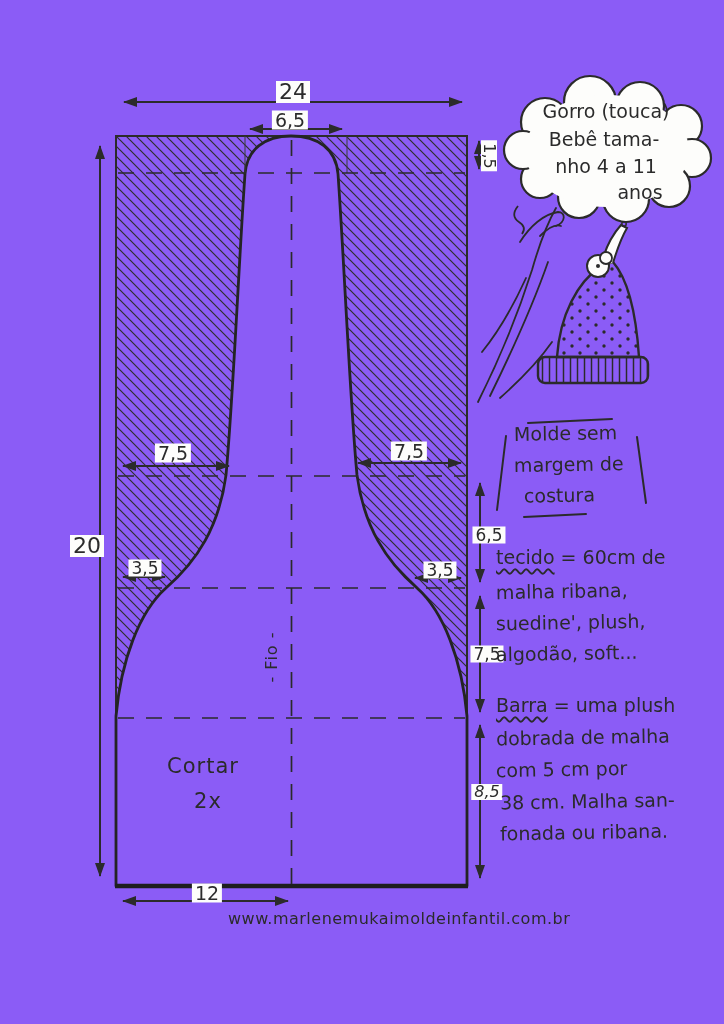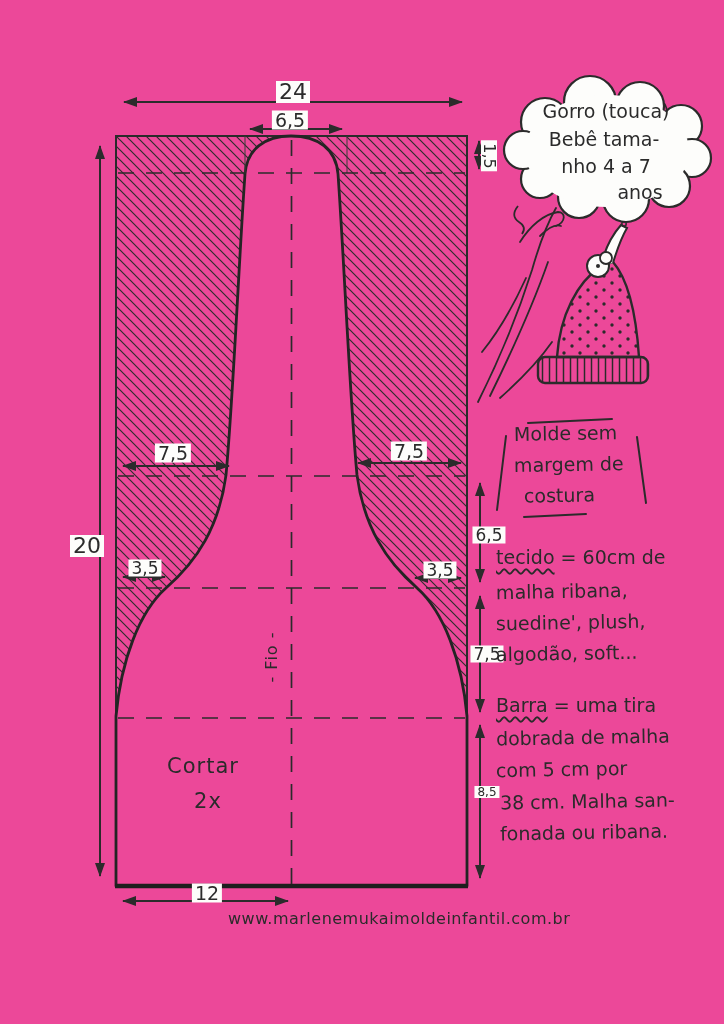--- a/index.html
+++ b/index.html
@@ -1,18 +1,18 @@
 <!DOCTYPE html>
 <html><head>
 <meta charset="utf-8">
 <style>
   html,body{margin:0;padding:0;background:#e8e8e6;}
   .page{
     position:relative;width:724px;height:1024px;margin:0 auto;
-    background:#ec4899;overflow:hidden;
+    background:#8b5cf6;overflow:hidden;
     font-family:"DejaVu Sans",sans-serif;color:#2b2b2b;
   }
   .page svg{position:absolute;left:0;top:0;}
   .lbl{
     position:absolute;transform:translate(-50%,-50%);
     background:#fdfdfb;padding:0 3px;white-space:nowrap;
     font-size:19px;line-height:1;
   }
   .lbl.rot90{transform:translate(-50%,-50%) rotate(90deg);}
   .lbl.rotm90{transform:translate(-50%,-50%) rotate(-90deg);background:transparent;}
@@ -144,42 +144,42 @@
   <span class="lbl big" style="left:293px;top:92px;">24</span>
   <span class="lbl" style="left:290px;top:120px;">6,5</span>
   <span class="lbl big" style="left:87px;top:546px;">20</span>
   <span class="lbl rot90" style="left:489px;top:156px;font-size:16px;">1,5</span>
   <span class="lbl" style="left:173px;top:453px;">7,5</span>
   <span class="lbl" style="left:409px;top:451px;">7,5</span>
   <span class="lbl" style="left:145px;top:568px;font-size:17px;">3,5</span>
   <span class="lbl" style="left:440px;top:570px;font-size:17px;">3,5</span>
   <span class="lbl" style="left:489px;top:535px;font-size:17px;">6,5</span>
   <span class="lbl" style="left:487px;top:654px;font-size:17px;">7,5</span>
-  <span class="lbl" style="left:487px;top:792px;font-size:12px;">8,5</span>
+  <span class="lbl" style="left:487px;top:792px;font-size:16px;font-style:italic;">8,5</span>
   <span class="lbl" style="left:207px;top:893px;">12</span>
 
   <span class="lbl cut" style="left:203px;top:766px;background:transparent;">Cortar</span>
   <span class="lbl cut" style="left:208px;top:801px;background:transparent;">2x</span>
   <span class="lbl rotm90" style="left:272px;top:657px;font-size:16px;letter-spacing:1px;">- Fio -</span>
 
   <span class="note-line ctr" style="left:606px;top:102px;text-align:center;">Gorro (touca)</span>
   <span class="note-line ctr" style="left:604px;top:130px;">Bebê tama-</span>
-  <span class="note-line ctr" style="left:606px;top:157px;">nho 4 a 7</span>
+  <span class="note-line ctr" style="left:606px;top:157px;">nho 4 a 11</span>
   <span class="note-line ctr" style="left:640px;top:183px;">anos</span>
 
   <span class="note-line tilt" style="left:514px;top:424px;">Molde sem</span>
   <span class="note-line tilt" style="left:514px;top:455px;">margem de</span>
   <span class="note-line tilt" style="left:524px;top:486px;">costura</span>
 
   <span class="note-line" style="left:496px;top:548px;"><span class="wavy">tecido</span> <span>= 60cm de</span></span>
   <span class="note-line tilt" style="left:496px;top:582px;">malha ribana,</span>
   <span class="note-line tilt" style="left:496px;top:613px;">suedine', plush,</span>
   <span class="note-line tilt" style="left:496px;top:644px;">algodão, soft...</span>
 
-  <span class="note-line" style="left:496px;top:696px;"><span class="wavy">Barra</span> <span>= uma tira</span></span>
+  <span class="note-line" style="left:496px;top:696px;"><span class="wavy">Barra</span> <span>= uma plush</span></span>
   <span class="note-line tilt" style="left:496px;top:728px;">dobrada de malha</span>
   <span class="note-line tilt" style="left:496px;top:760px;">com 5 cm por</span>
   <span class="note-line tilt" style="left:500px;top:792px;">38 cm. Malha san-</span>
   <span class="note-line tilt" style="left:500px;top:823px;">fonada ou ribana.</span>
 
   <span class="note-line site" style="left:228px;top:911px;">www.marlenemukaimoldeinfantil.com.br</span>
 
 </div>
 
 </body></html>

